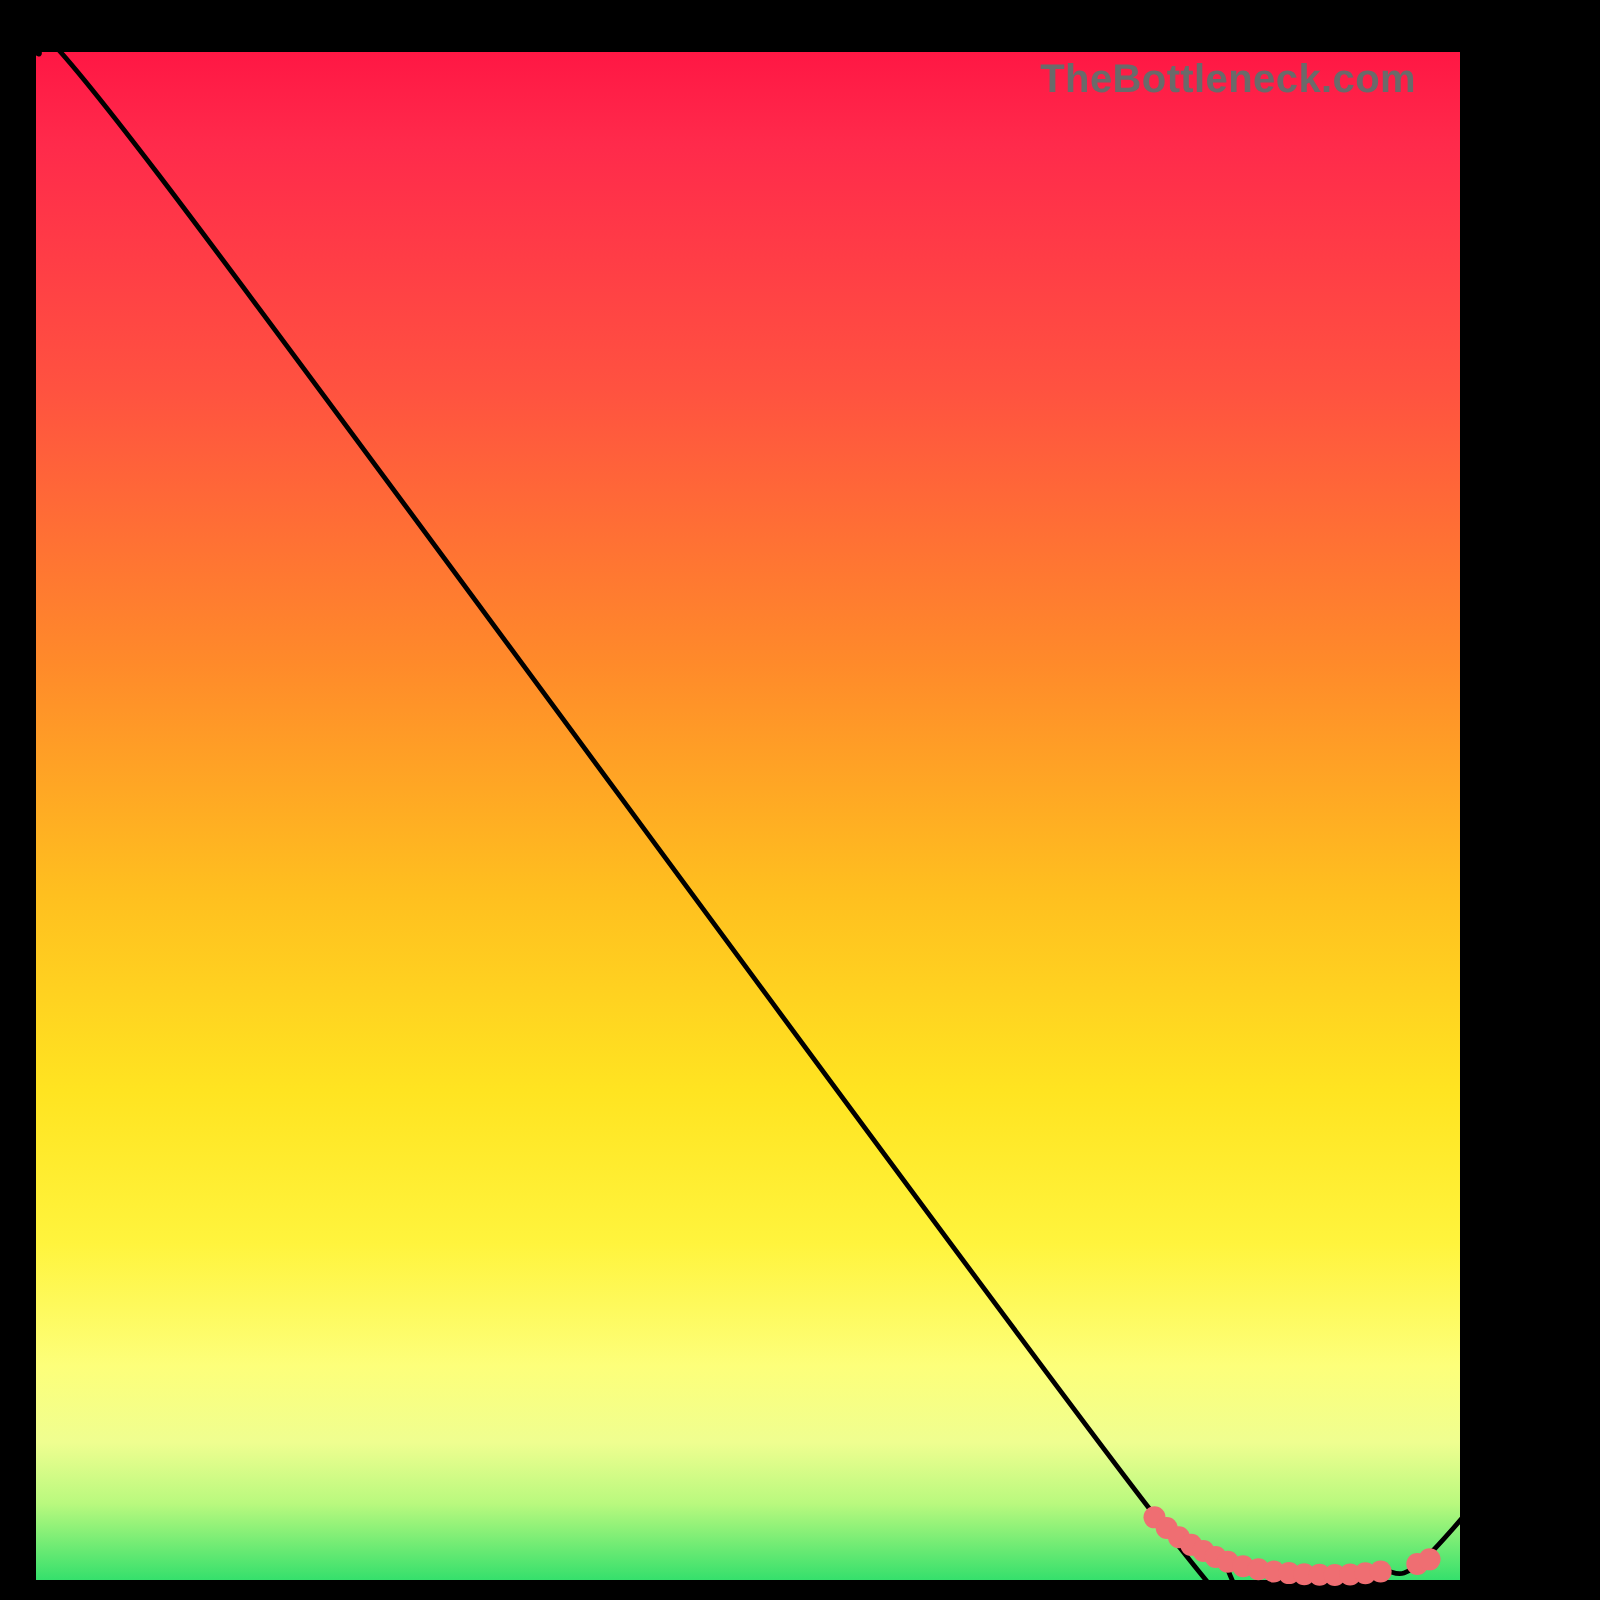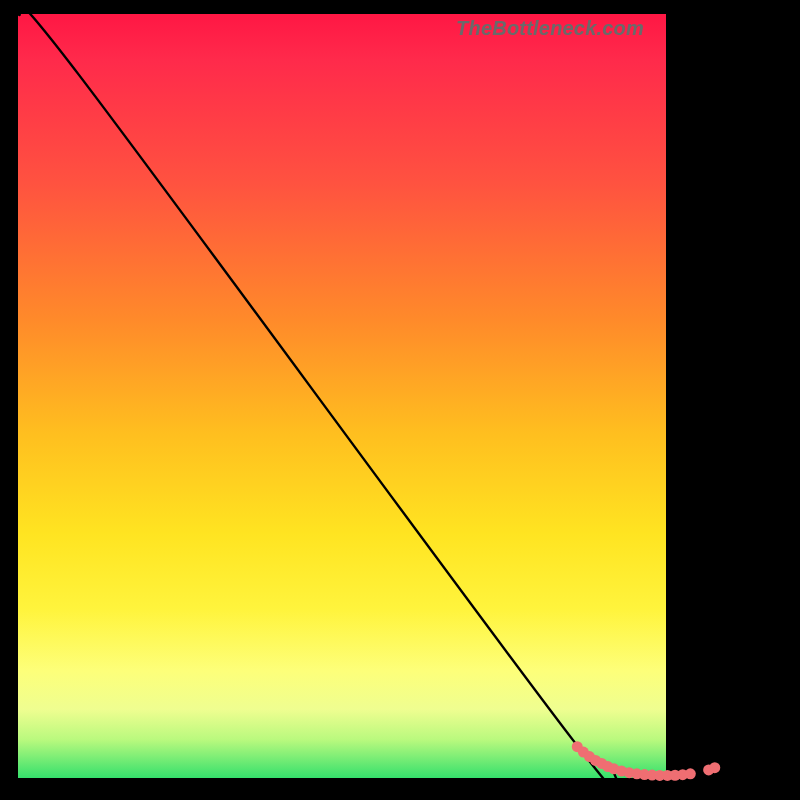--- a/index.html
+++ b/index.html
@@ -13,39 +13,38 @@
   }
   .stage {
     position: relative;
     width: 800px;
     height: 800px;
     background: #000;
   }
   .plot {
     position: absolute;
     left: 18px;
-    top: 14px;
-    width: 648px;
+    top: 26px;
+    width: 712px;
     height: 764px;
     
     background: linear-gradient(
       to bottom,
       #ff1744 0%,
       #ff2a4b 6%,
       #ff5240 22%,
       #ff8a2a 40%,
       #ffbf1f 55%,
       #ffe421 68%,
       #fff43d 78%,
       #fdff7a 86%,
       #effe90 91%,
       #b9f97e 95%,
       #35e06c 100%
     );
-    font-style: italic;
   }
   .attribution {
     position: absolute;
     top: 3px;
     right: 22px;
     font-size: 20px;
     font-weight: 600;
     color: #6a6a6a;
     letter-spacing: 0.2px;
     user-select: none;

